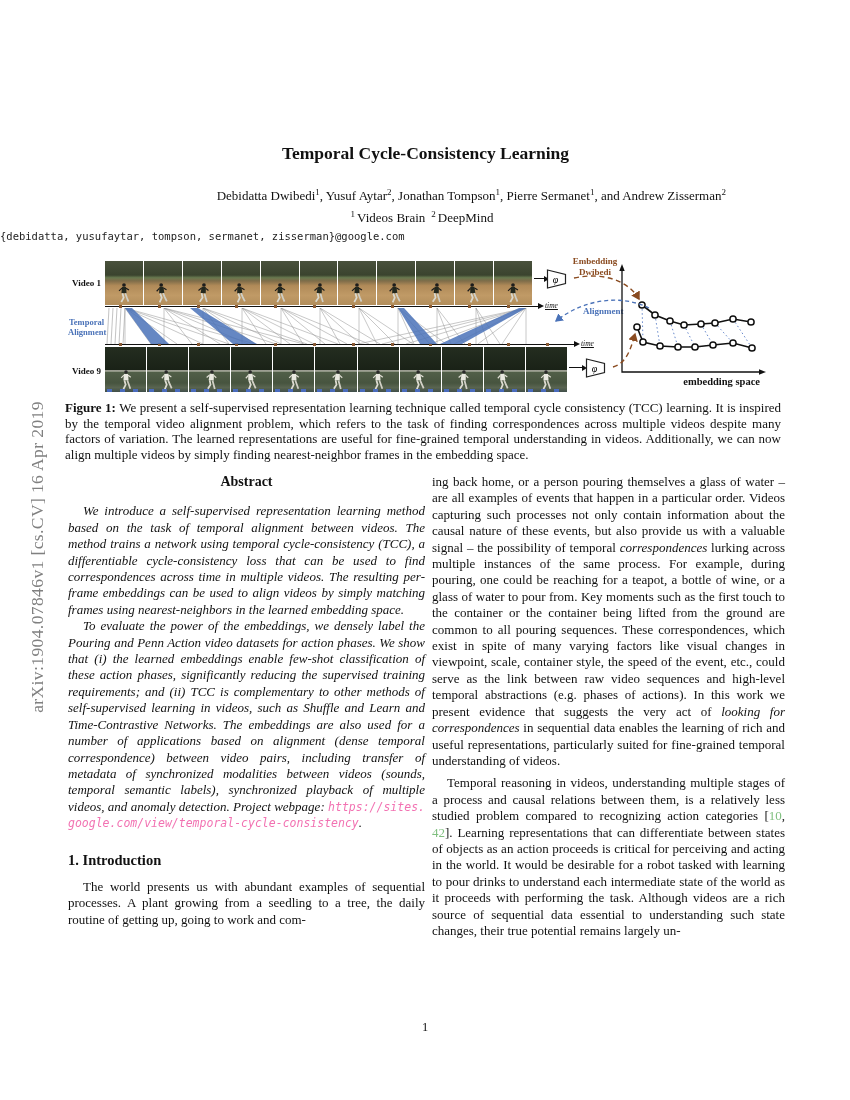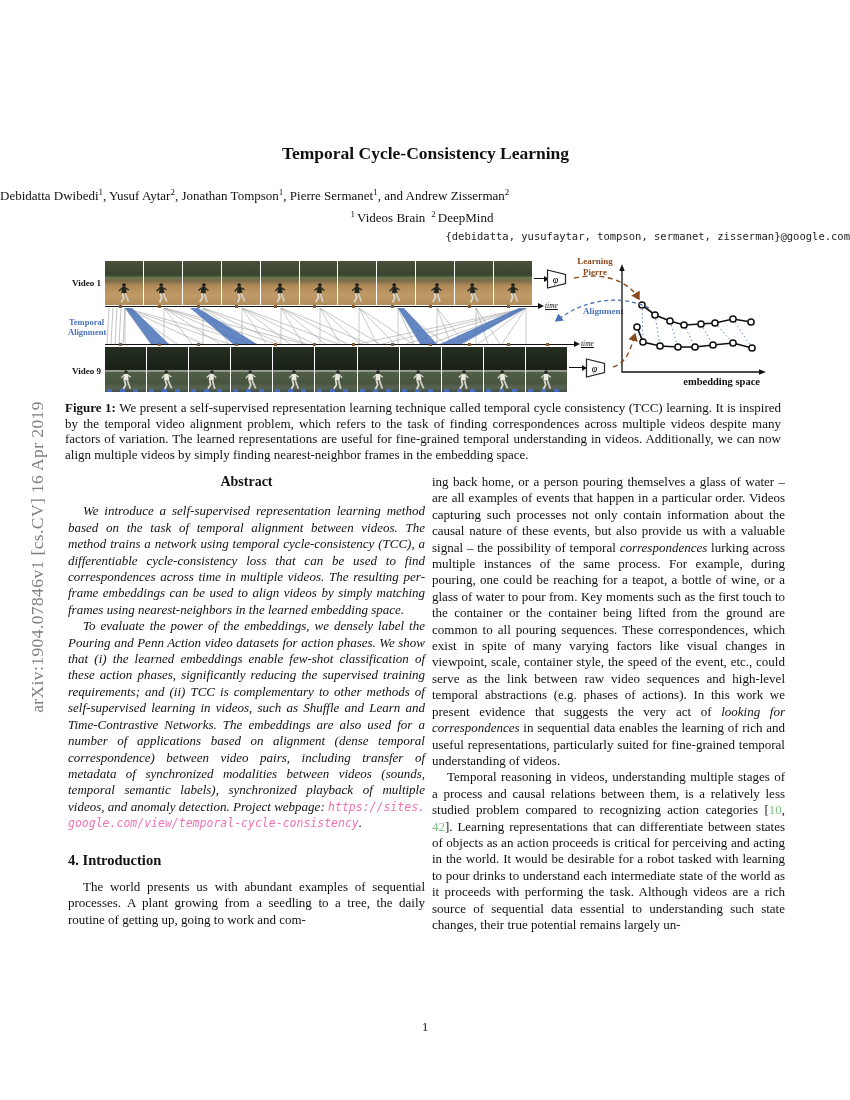--- a/index.html
+++ b/index.html
@@ -10,25 +10,25 @@
   .page{position:relative;width:850px;height:1100px;background:#fff;overflow:hidden;
         font-family:"Liberation Serif","DejaVu Serif",serif;color:#111;}
 
   
   .arxiv-sidebar{position:absolute;top:557px;left:37px;transform:translate(-50%,-50%) rotate(-90deg);
     white-space:nowrap;font-size:17.5px;color:var(--gray);letter-spacing:.4px;}
 
   
   .title{position:absolute;top:143px;left:68px;width:715px;text-align:center;
     font-size:17.5px;font-weight:bold;}
-  .authors{position:absolute;top:188px;left:0;width:726px;text-align:left;font-size:13px;}
+  .authors{position:absolute;top:188px;left:0;width:726px;text-align:right;font-size:13px;}
   .authors sup,.affil sup{font-size:9px;vertical-align:super;line-height:0;}
   .affil{position:absolute;top:210px;left:0;width:850px;text-align:center;font-size:13px;}
   .affil .aff{margin:0 6px 0 2px;}
-  .email{position:absolute;top:230px;left:0;width:850px;text-align:right;
+  .email{position:absolute;top:230px;left:0;width:766px;text-align:left;
     font-family:"DejaVu Sans Mono","Liberation Mono",monospace;font-size:10.5px;color:#222;}
 
   
   .fig{position:absolute;top:256px;left:68px;width:715px;height:142px;}
   .vlabel{position:absolute;left:2px;width:33px;font-size:9px;font-weight:bold;text-align:center;}
   .v1{top:22px;} .v2{top:110px;}
   .ta-label{position:absolute;left:0px;top:62px;width:37px;font-size:8.5px;font-weight:bold;
     color:var(--blue);text-align:center;line-height:1.15;}
   .strip{position:absolute;display:flex;gap:1px;}
   .strip1{left:37px;top:5px;width:427px;height:44px;}
@@ -77,21 +77,21 @@
 
   
   .col{position:absolute;top:474px;font-size:13px;line-height:16.4px;text-align:justify;}
   .left{left:68px;width:357px;}
   .right{left:432px;width:353px;}
   .abs-head{font-size:14px;font-weight:bold;text-align:center;margin-bottom:13px;}
   .abs{font-style:italic;text-indent:15px;}
   .sec-head{font-size:14.5px;font-weight:bold;margin:20px 0 11px 0;text-align:left;text-indent:0;}
   .indent{text-indent:15px;}
   .noindent{text-indent:0;}
-  .right p + p{}
+  .right p + p{margin-top:6px;}
   .link{font-family:"DejaVu Sans Mono","Liberation Mono",monospace;font-style:italic;
     color:var(--link);font-size:11.5px;word-break:break-all;text-decoration:none;}
   .cite{color:var(--cite);cursor:pointer;}
 
   .pageno{position:absolute;top:1020px;left:0;width:850px;text-align:center;font-size:12.5px;}
 </style>
 </head>
 <body>
 
 <svg width="0" height="0" style="position:absolute" aria-hidden="true">
@@ -324,22 +324,22 @@
     <svg class="phi phi1" viewBox="0 0 26 22">
       <path d="M1.5,2 L19.5,6.5 L19.5,15.5 L1.5,20 Z" fill="#fff" stroke="#222" stroke-width="1.2"></path>
       <text x="9.5" y="14.5" font-size="10" font-style="italic" text-anchor="middle">φ</text>
     </svg>
     <svg class="phi phi2" viewBox="0 0 26 22">
       <path d="M1.5,2 L19.5,6.5 L19.5,15.5 L1.5,20 Z" fill="#fff" stroke="#222" stroke-width="1.2"></path>
       <text x="9.5" y="14.5" font-size="10" font-style="italic" text-anchor="middle">φ</text>
     </svg>
 
     <div class="embed-label">
-      <span>Learning</span><br>
-      <span>Pierre</span>
+      <span>Embedding</span><br>
+      <span>Dwibedi</span>
     </div>
     <div class="align-label">Alignment</div>
 
     <svg class="plot" viewBox="0 0 160 132">
       <path d="M9,13 L9,114 L147,114" fill="none" stroke="#111" stroke-width="1.3"></path>
       <path d="M9,6 L6.3,13 L11.7,13 Z" fill="#111"></path>
       <path d="M153,114 L146,111.3 L146,116.7 Z" fill="#111"></path>
       <g stroke="#6688cc" stroke-width="1" stroke-dasharray="1.5,2.6">
         <line x1="29" y1="47" x2="30" y2="84"></line>
           <line x1="42" y1="57" x2="47" y2="88"></line>
@@ -386,21 +386,21 @@
       <path d="M581,52 C553,38 516,43 488,65" fill="none" stroke="#4a72b8" stroke-width="1.3" stroke-dasharray="4,3" marker-end="url(#mBlue)"></path>
     </svg>
   </figure>
 
   <div class="caption"><b>Figure 1:</b><span> We present a self-supervised representation learning technique called temporal cycle consistency (TCC) learning. It is inspired by the temporal video alignment problem, which refers to the task of finding correspondences across multiple videos despite many factors of variation. The learned representations are useful for fine-grained temporal understanding in videos. Additionally, we can now align multiple videos by simply finding nearest-neighbor frames in the embedding space.</span></div>
 
   <div class="col left">
     <h2 class="abs-head">Abstract</h2>
     <p class="abs">We introduce a self-supervised representation learning method based on the task of temporal alignment between videos. The method trains a network using temporal cycle-consistency (TCC), a differentiable cycle-consistency loss that can be used to find correspondences across time in multiple videos. The resulting per-frame embeddings can be used to align videos by simply matching frames using nearest-neighbors in the learned embedding space.</p>
     <p class="abs"><span>To evaluate the power of the embeddings, we densely label the Pouring and Penn Action video datasets for action phases. We show that (i) the learned embeddings enable few-shot classification of these action phases, significantly reducing the supervised training requirements; and (ii) TCC is complementary to other methods of self-supervised learning in videos, such as Shuffle and Learn and Time-Contrastive Networks. The embeddings are also used for a number of applications based on alignment (dense temporal correspondence) between video pairs, including transfer of metadata of synchronized modalities between videos (sounds, temporal semantic labels), synchronized playback of multiple videos, and anomaly detection. Project webpage: </span><a class="link" href="#">https://sites.google.com/view/temporal-cycle-consistency</a><span>.</span></p>
-    <h2 class="sec-head">4. Introduction</h2>
+    <h2 class="sec-head">1. Introduction</h2>
     <p class="indent">The world presents us with abundant examples of sequential processes. A plant growing from a seedling to a tree, the daily routine of getting up, going to work and com-</p>
   </div>
 
   <div class="col right">
     <p class="noindent"><span>ing back home, or a person pouring themselves a glass of water – are all examples of events that happen in a particular order. Videos capturing such processes not only contain information about the causal nature of these events, but also provide us with a valuable signal – the possibility of temporal </span><em>correspondences</em><span> lurking across multiple instances of the same process. For example, during pouring, one could be reaching for a teapot, a bottle of wine, or a glass of water to pour from. Key moments such as the first touch to the container or the container being lifted from the ground are common to all pouring sequences. These correspondences, which exist in spite of many varying factors like visual changes in viewpoint, scale, container style, the speed of the event, etc., could serve as the link between raw video sequences and high-level temporal abstractions (e.g. phases of actions). In this work we present evidence that suggests the very act of </span><em>looking for correspondences</em><span> in sequential data enables the learning of rich and useful representations, particularly suited for fine-grained temporal understanding of videos.</span></p>
     <p class="indent"><span>Temporal reasoning in videos, understanding multiple stages of a process and causal relations between them, is a relatively less studied problem compared to recognizing action categories [</span><a class="cite">10</a><span>, </span><a class="cite">42</a><span>]. Learning representations that can differentiate between states of objects as an action proceeds is critical for perceiving and acting in the world. It would be desirable for a robot tasked with learning to pour drinks to understand each intermediate state of the world as it proceeds with performing the task. Although videos are a rich source of sequential data essential to understanding such state changes, their true potential remains largely un-</span></p>
   </div>
 
   <div class="pageno">1</div>
 </div>

